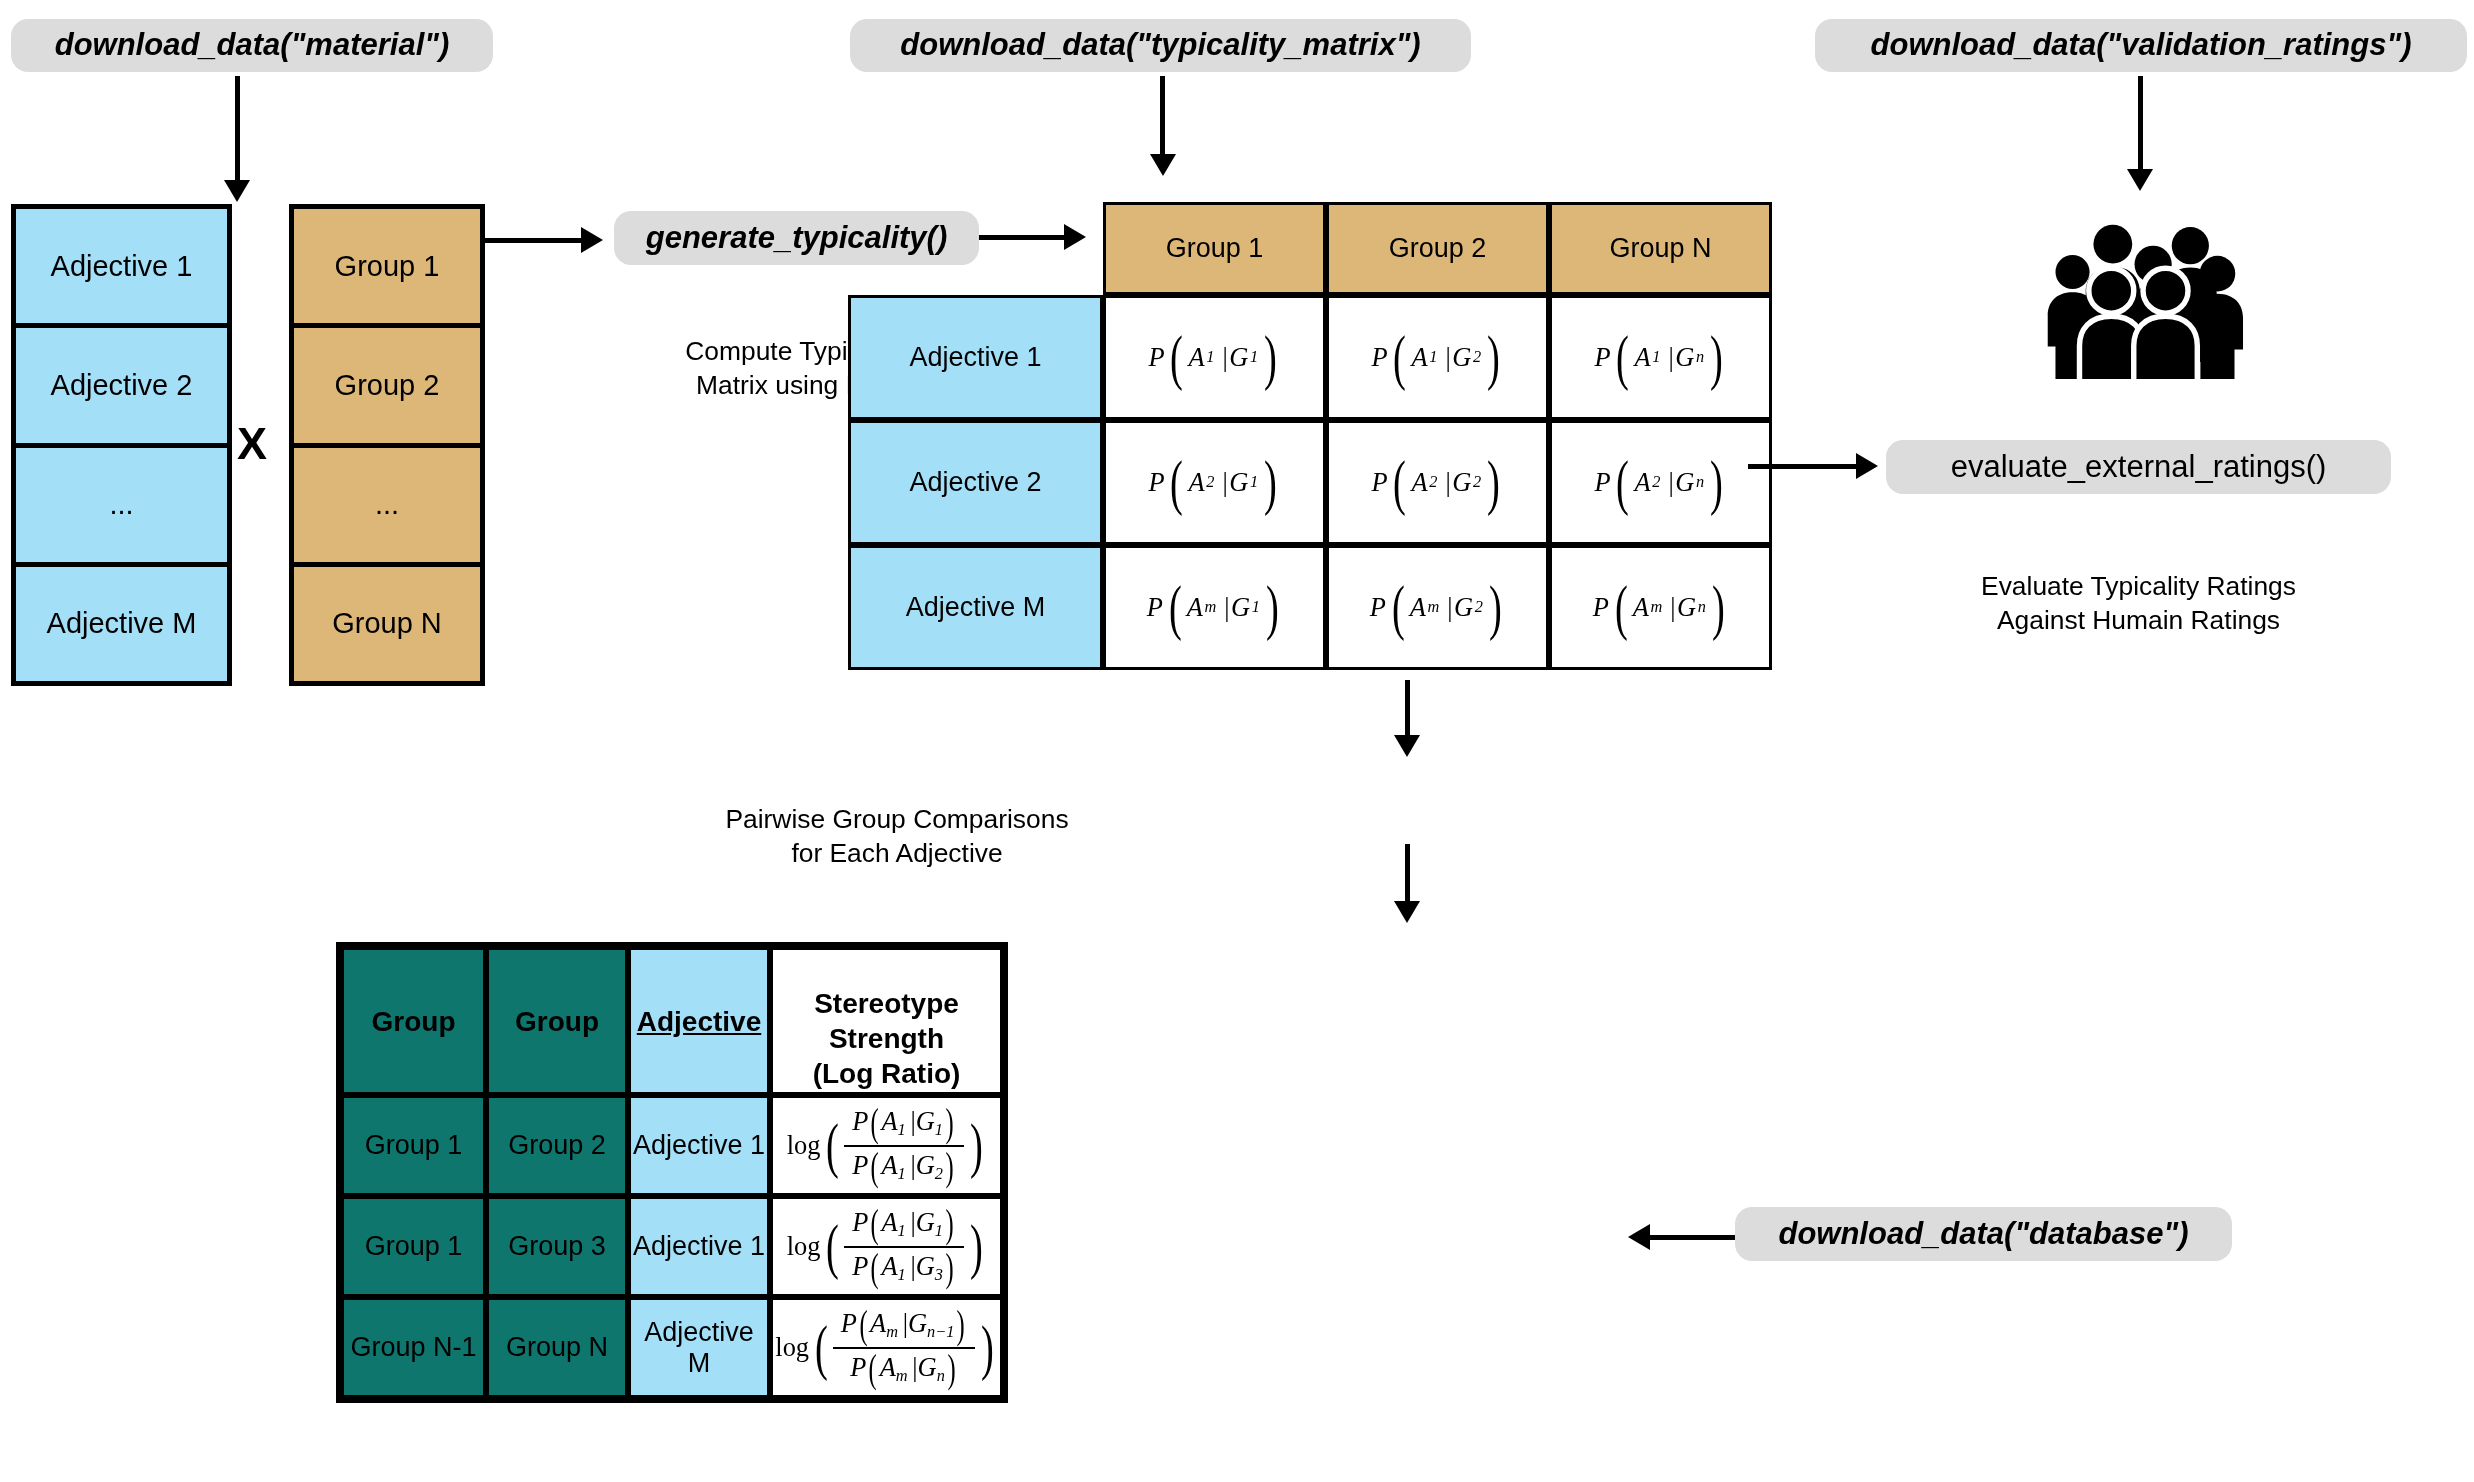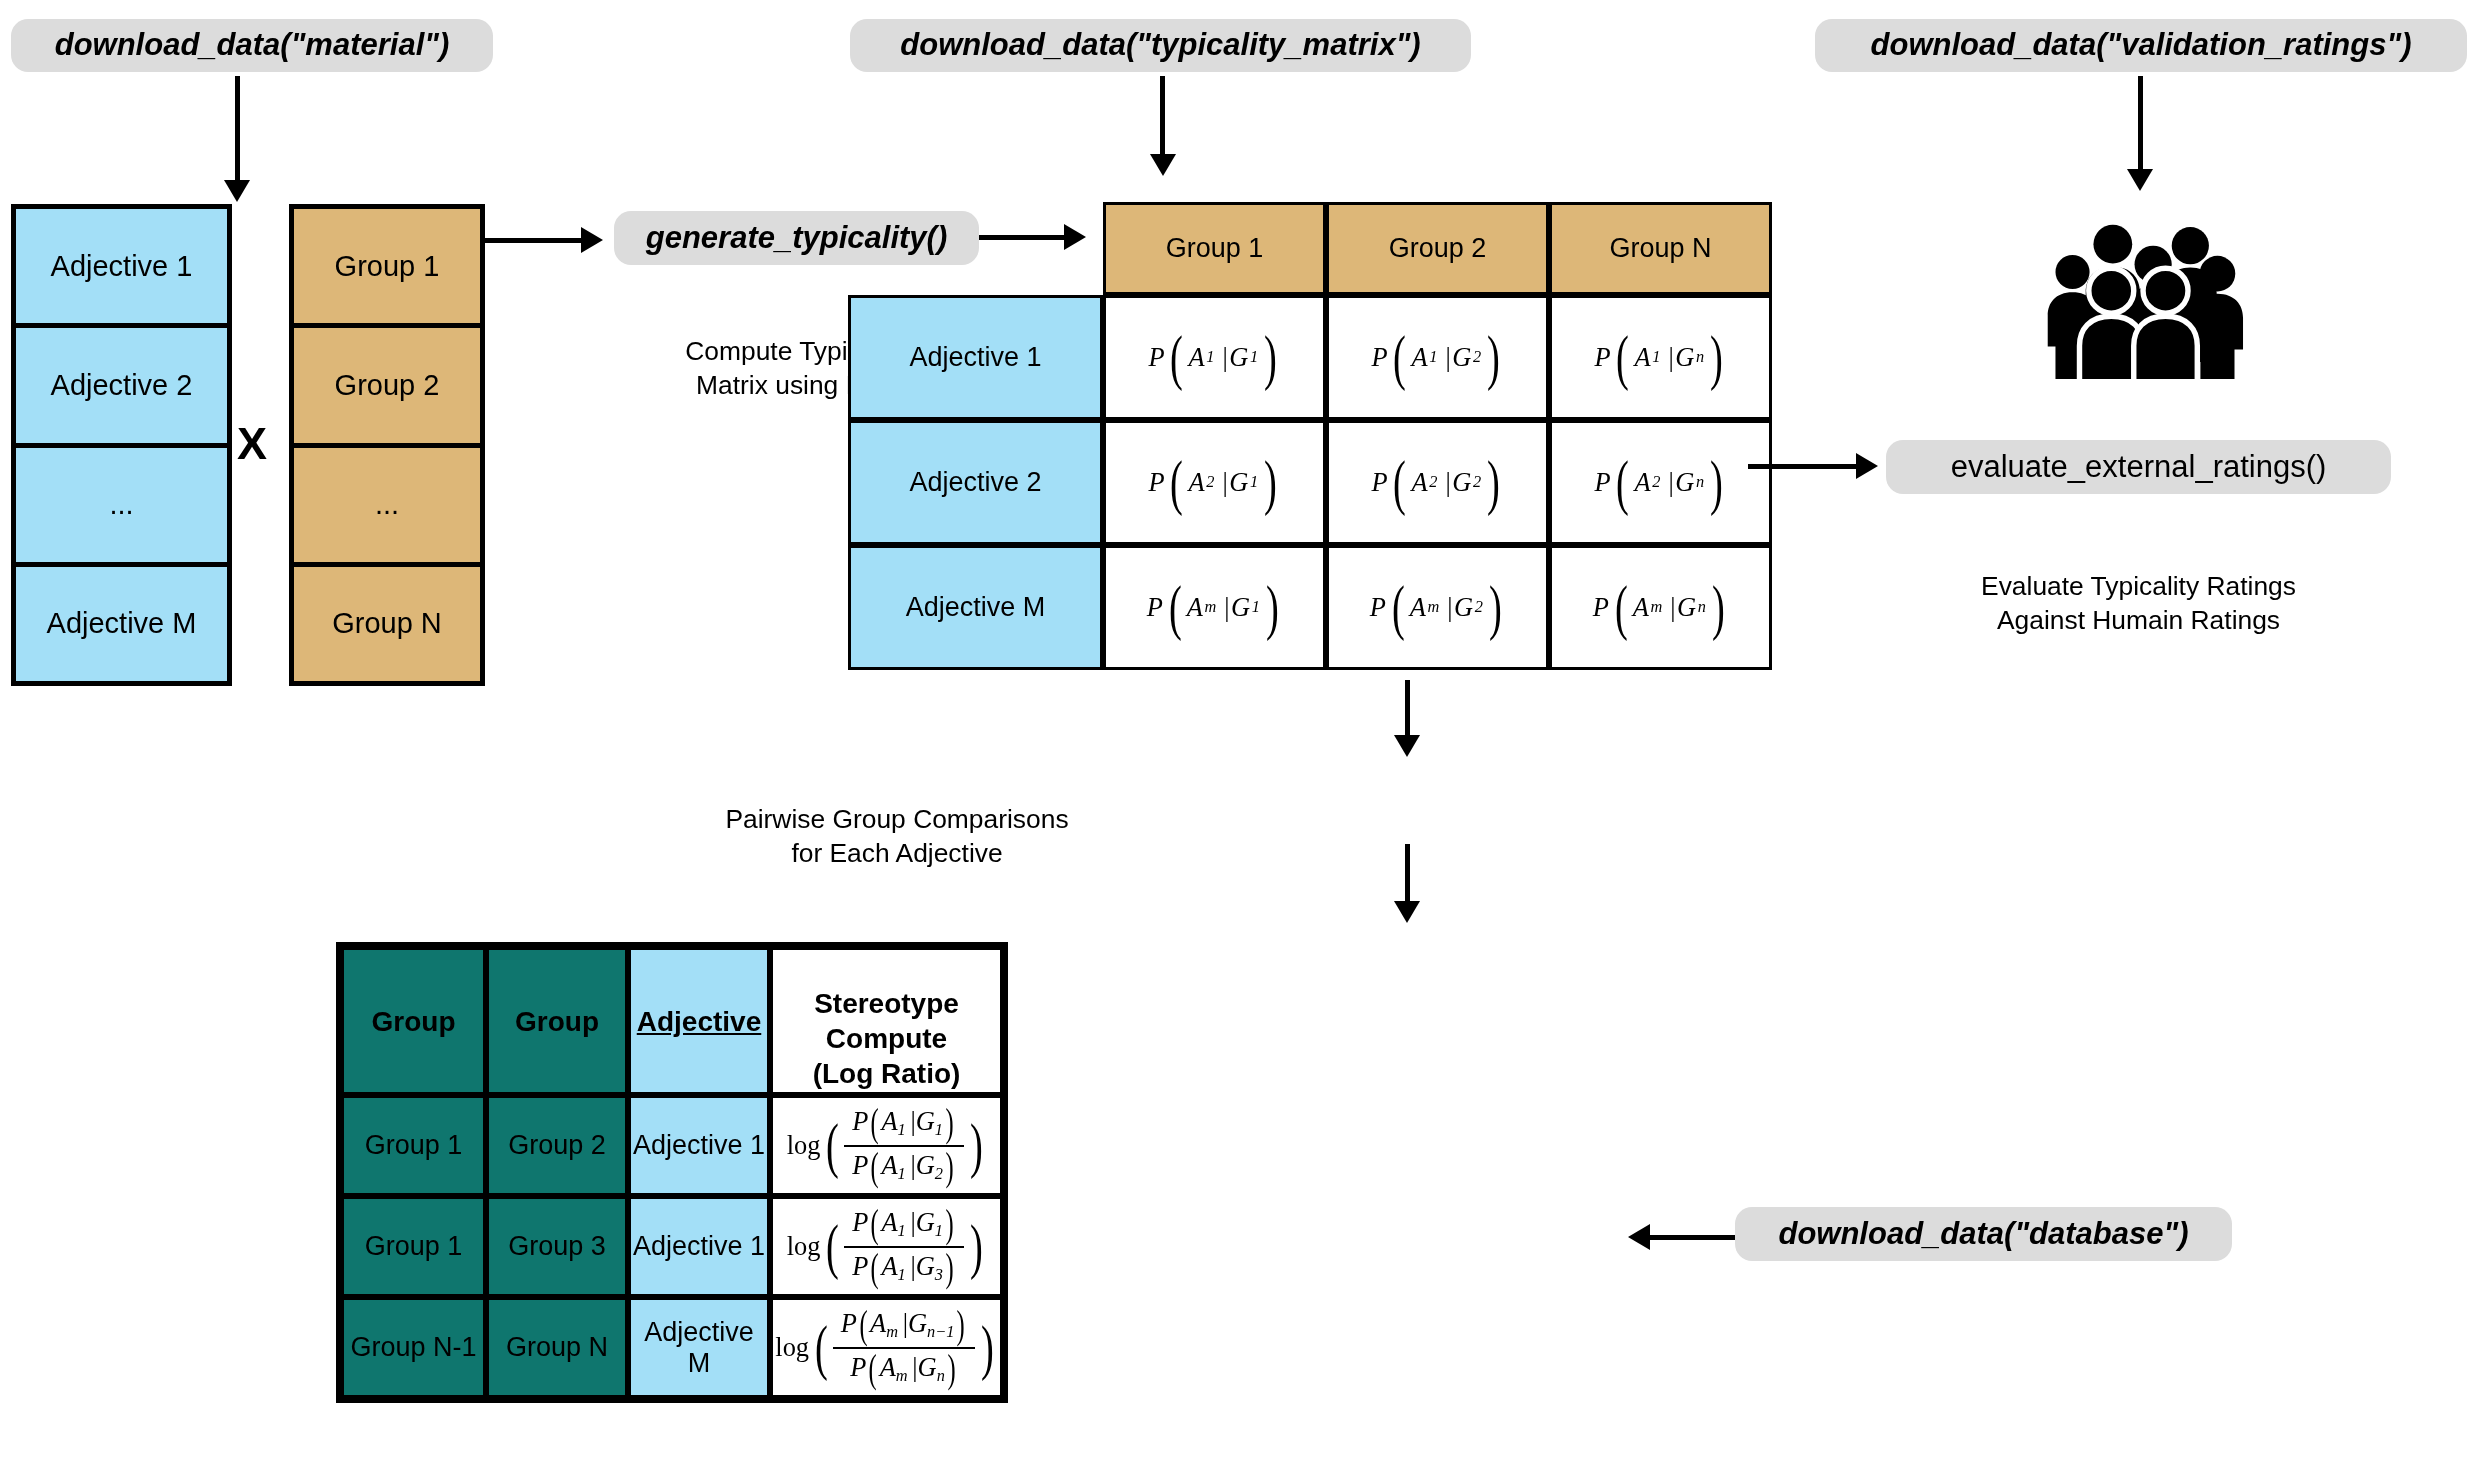--- a/index.html
+++ b/index.html
@@ -353,21 +353,21 @@
       <td class="g head" style="width:137px;height:89px;">
         <span>Group</span>
       </td>
       <td class="g head" style="width:134px;">
         <span>Group</span>
       </td>
       <td class="a head" style="width:134px;text-decoration:underline;">
         <span>Adjective</span>
       </td>
       <td class="head" style="width:225px;white-space:pre-line;">
-        <span>Stereotype Compute
+        <span>Stereotype Strength
 (Log Ratio)</span>
       </td>
     </tr>
 
     <tr>
       <td class="g" style="height:93px;">
         <span>Group 1</span>
       </td>
       <td class="g">
         <span>Group 2</span>

